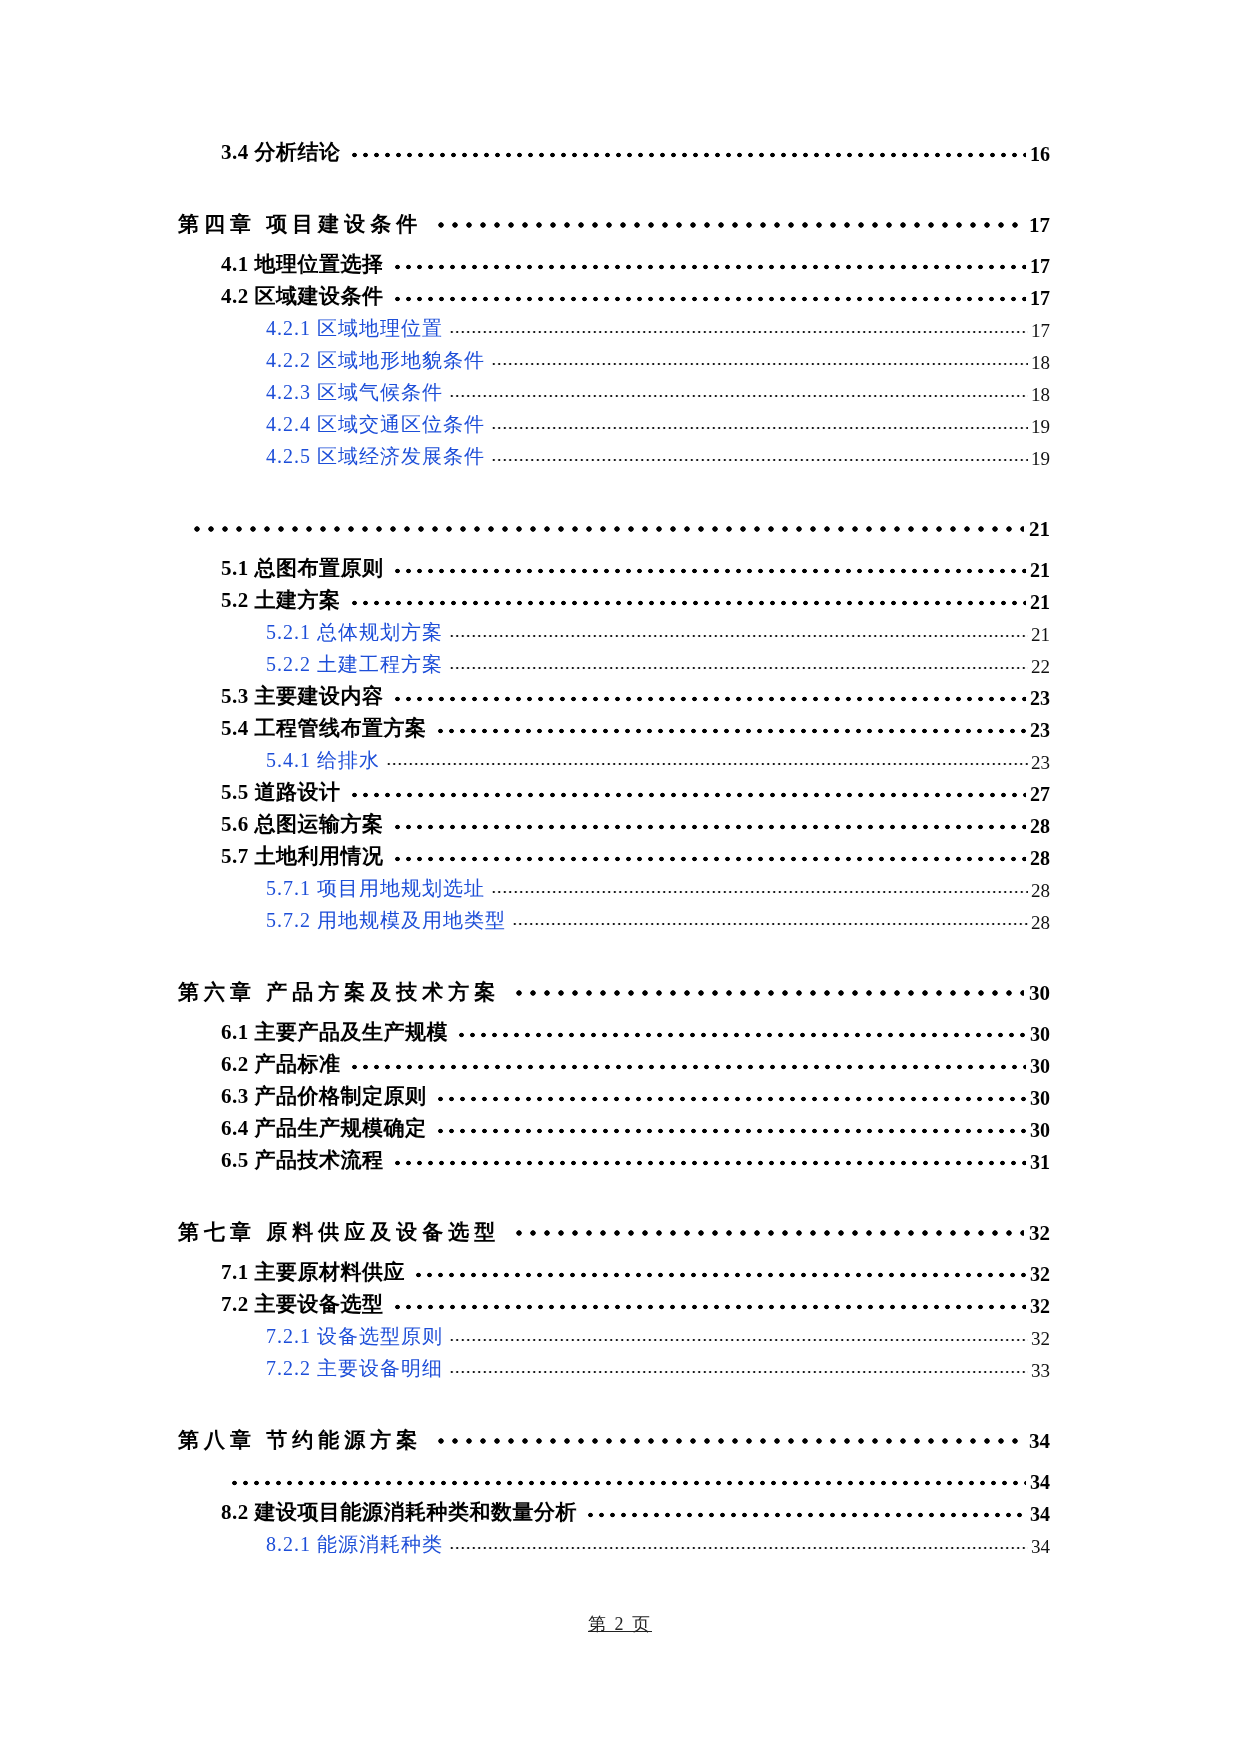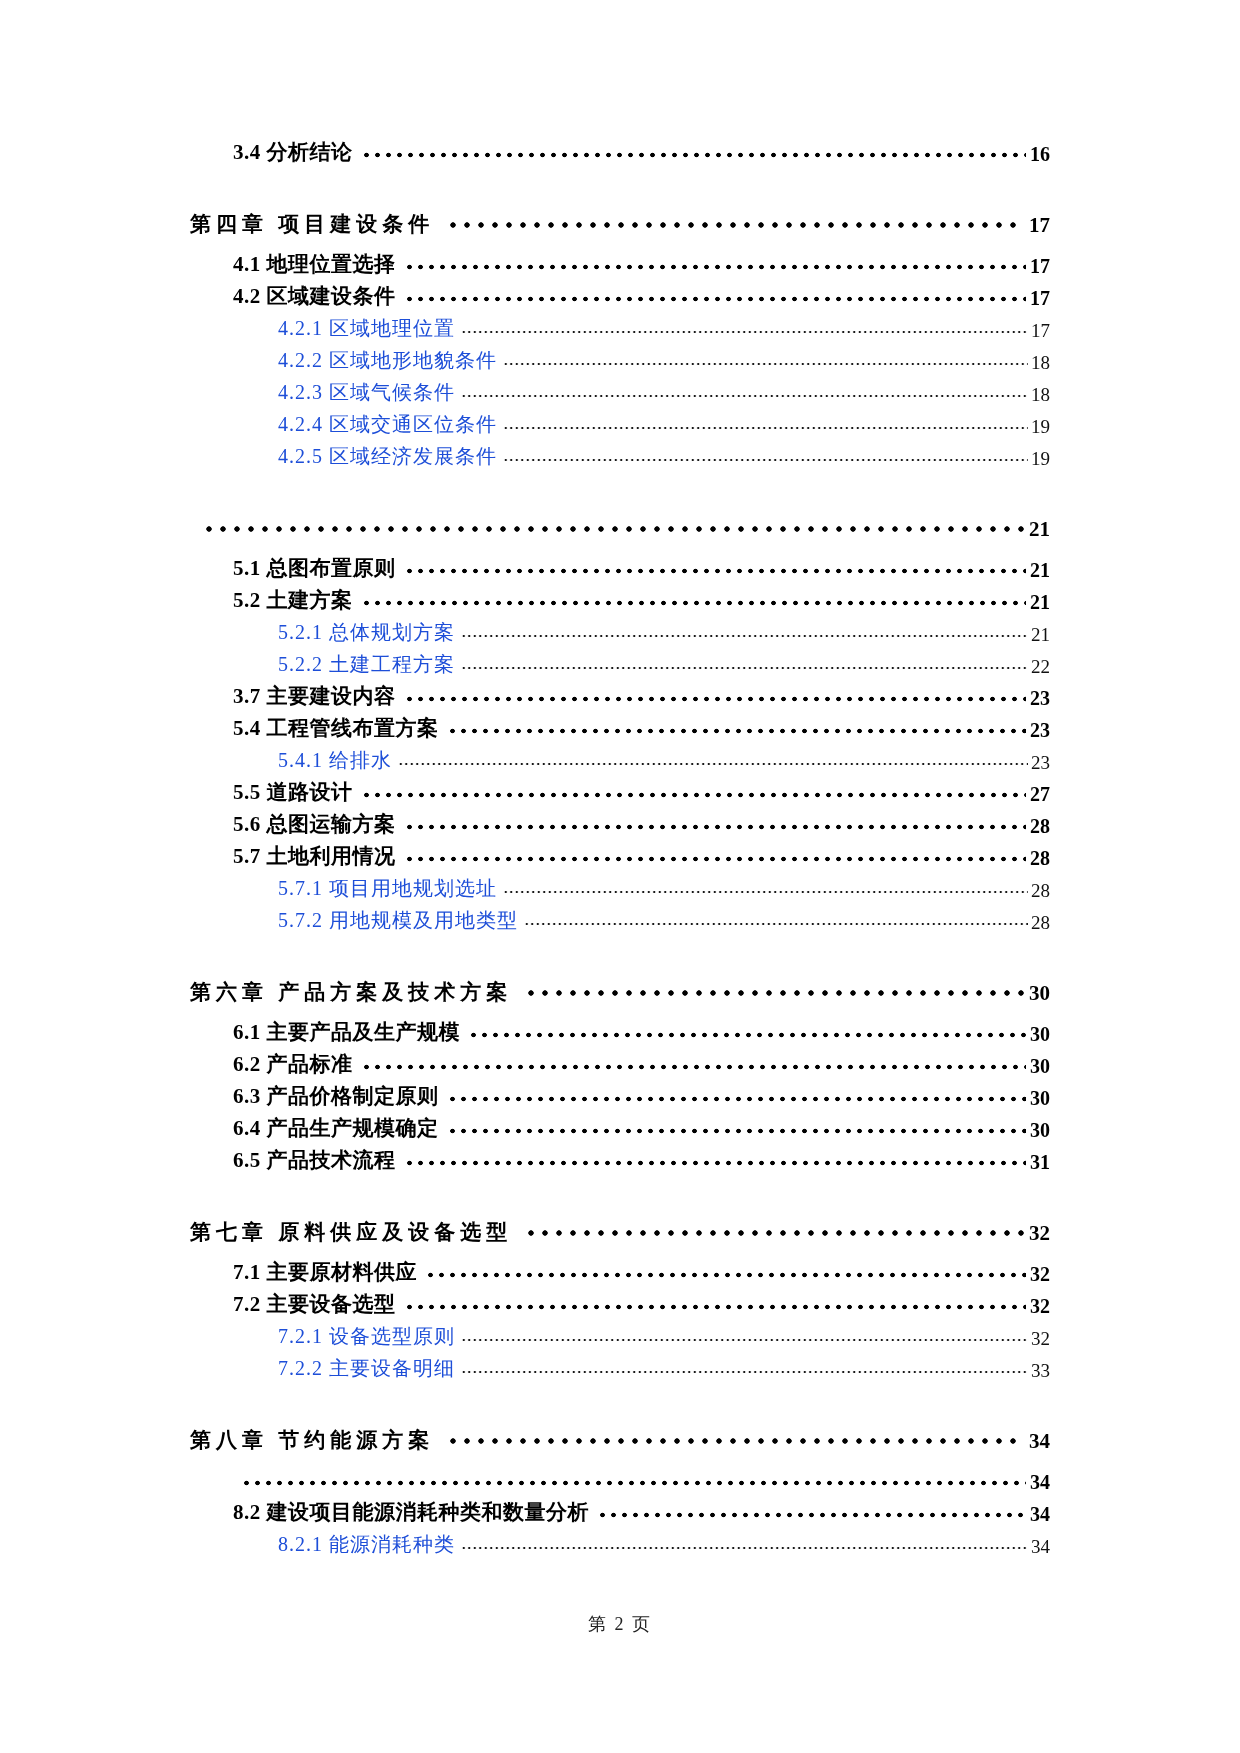--- a/index.html
+++ b/index.html
@@ -2,21 +2,21 @@
 <html><head>
 <meta charset="utf-8">
 <style>
   html,body { margin:0; padding:0; }
   body {
     width:1240px; height:1753px;
     background:#ffffff; color:#000;
     font-family:"Liberation Serif","DejaVu Serif",serif;
     position:relative; overflow:hidden;
   }
-  .toc { position:absolute; top:134px; left:190px; right:190px;text-align:right; }
+  .toc { position:absolute; top:134px; left:178px; right:190px;text-align:right; }
   .row { display:flex; align-items:flex-end; }
   .row .label { white-space:nowrap; }
   .row .page  { white-space:nowrap; }
 
   .lvl2, .lvl3 { height:32px; }
   .lvl1 { height:44px; margin-top:28px; margin-bottom:8px; }
 
   .lvl1 .label { font-size:21px; font-weight:700; letter-spacing:5px; }
   .lvl1 .page  { font-size:21px; font-weight:700; }
 
@@ -40,21 +40,21 @@
     background-size:11px 8px; background-repeat:repeat-x; background-position:0 center;
   }
   .lvl3 .leader {
     margin:0 3px 6px 6px;
     background-image:radial-gradient(circle, #191919 1.05px, transparent 1.5px);
     background-size:5.5px 8px; background-repeat:repeat-x; background-position:0 center;
   }
 
   .footer {
     position:absolute; top:1612px; left:0; width:100%;
-    text-align:center; font-size:18px; color:#222; letter-spacing:2px;
+    text-align:center; font-size:18px; color:#222; letter-spacing:2px;text-decoration:underline;
   }
 </style>
 </head>
 <body>
 
 <main class="toc">
   <div class="row lvl2">
     <span class="label">3.4 分析结论</span>
     <span class="leader"></span>
     <span class="page">16</span>
@@ -131,21 +131,21 @@
     <span class="page">21</span>
   </div>
 
   <div class="row lvl3">
     <span class="label">5.2.2 土建工程方案</span>
     <span class="leader"></span>
     <span class="page">22</span>
   </div>
 
   <div class="row lvl2">
-    <span class="label">3.7 主要建设内容</span>
+    <span class="label">5.3 主要建设内容</span>
     <span class="leader"></span>
     <span class="page">23</span>
   </div>
 
   <div class="row lvl2">
     <span class="label">5.4 工程管线布置方案</span>
     <span class="leader"></span>
     <span class="page">23</span>
   </div>
 

